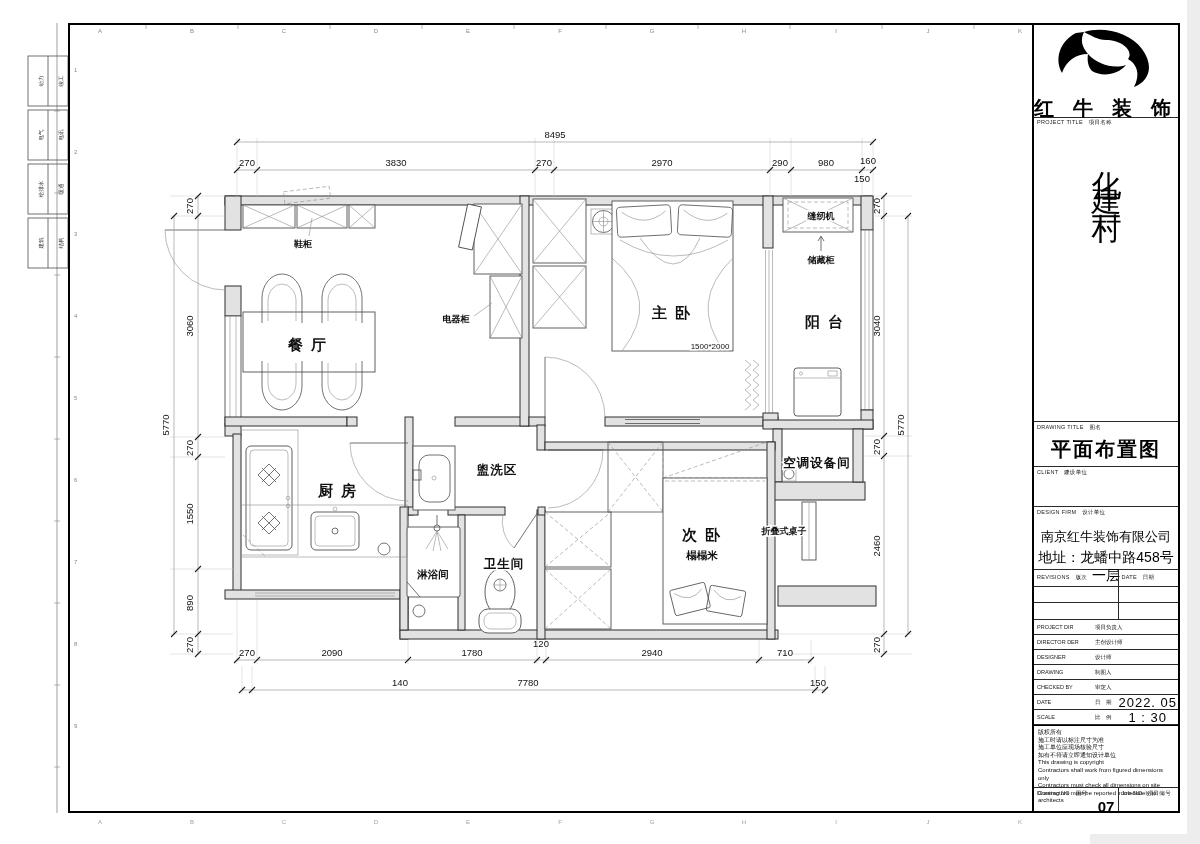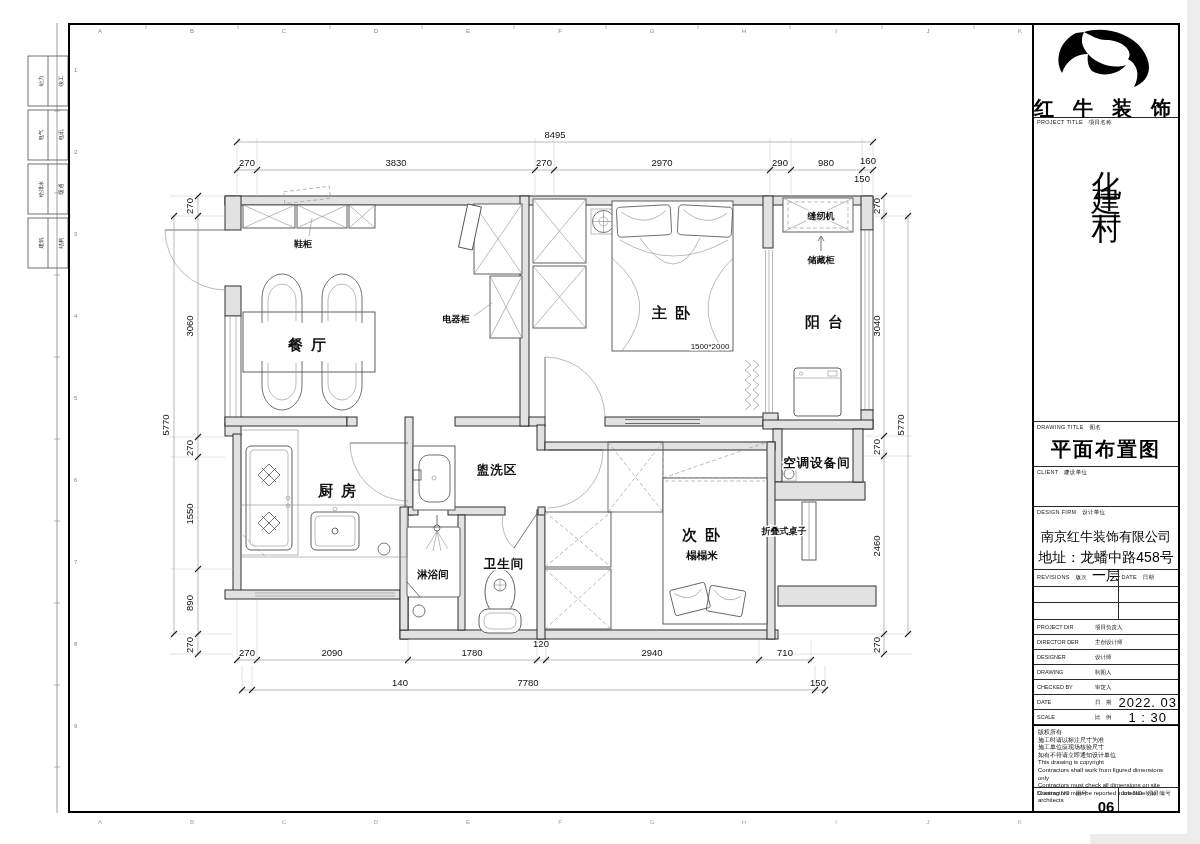--- a/index.html
+++ b/index.html
@@ -522,21 +522,21 @@
           <span class="en">CHECKED BY</span>
           <span class="zh">审定人</span>
         </div>
   </div>
 
   <div class="tb-sec" style="top:670px;height:15px;">
     <div class="tb-staff">
           <span class="en">DATE</span>
           <span class="zh">日　期</span>
         </div>
-    <div class="tb-val">2022. 03</div>
+    <div class="tb-val">2022. 05</div>
   </div>
   <div class="tb-sec" style="top:685px;height:15px;">
     <div class="tb-staff">
           <span class="en">SCALE</span>
           <span class="zh">比　例</span>
         </div>
     <div class="tb-val">1 : 30</div>
   </div>
 
   <div class="tb-sec" style="top:700px;height:63px;">
@@ -547,21 +547,21 @@
       <div>如有不符请立即通知设计单位</div>
       <div>This drawing is copyright</div>
       <div>Contractors shall work from figured dimensions only</div>
       <div>Contractors must check all dimensions on site</div>
       <div>Contractors must be reported immediately to architects</div>
     </div>
   </div>
 
   <div class="tb-sec" style="top:763px;height:23px;border-bottom:none;">
     <div class="tb-lab">Drawing NO　图号</div>
-    <div class="tb-no">06</div>
+    <div class="tb-no">07</div>
     <div class="tb-cell-r">
           <div class="tb-lab">Job NO　项目编号</div>
         </div>
   </div>
 </div>
 
 <div class="scan-edge-r"></div>
 <div class="scan-edge-b"></div>
 
 </div>

